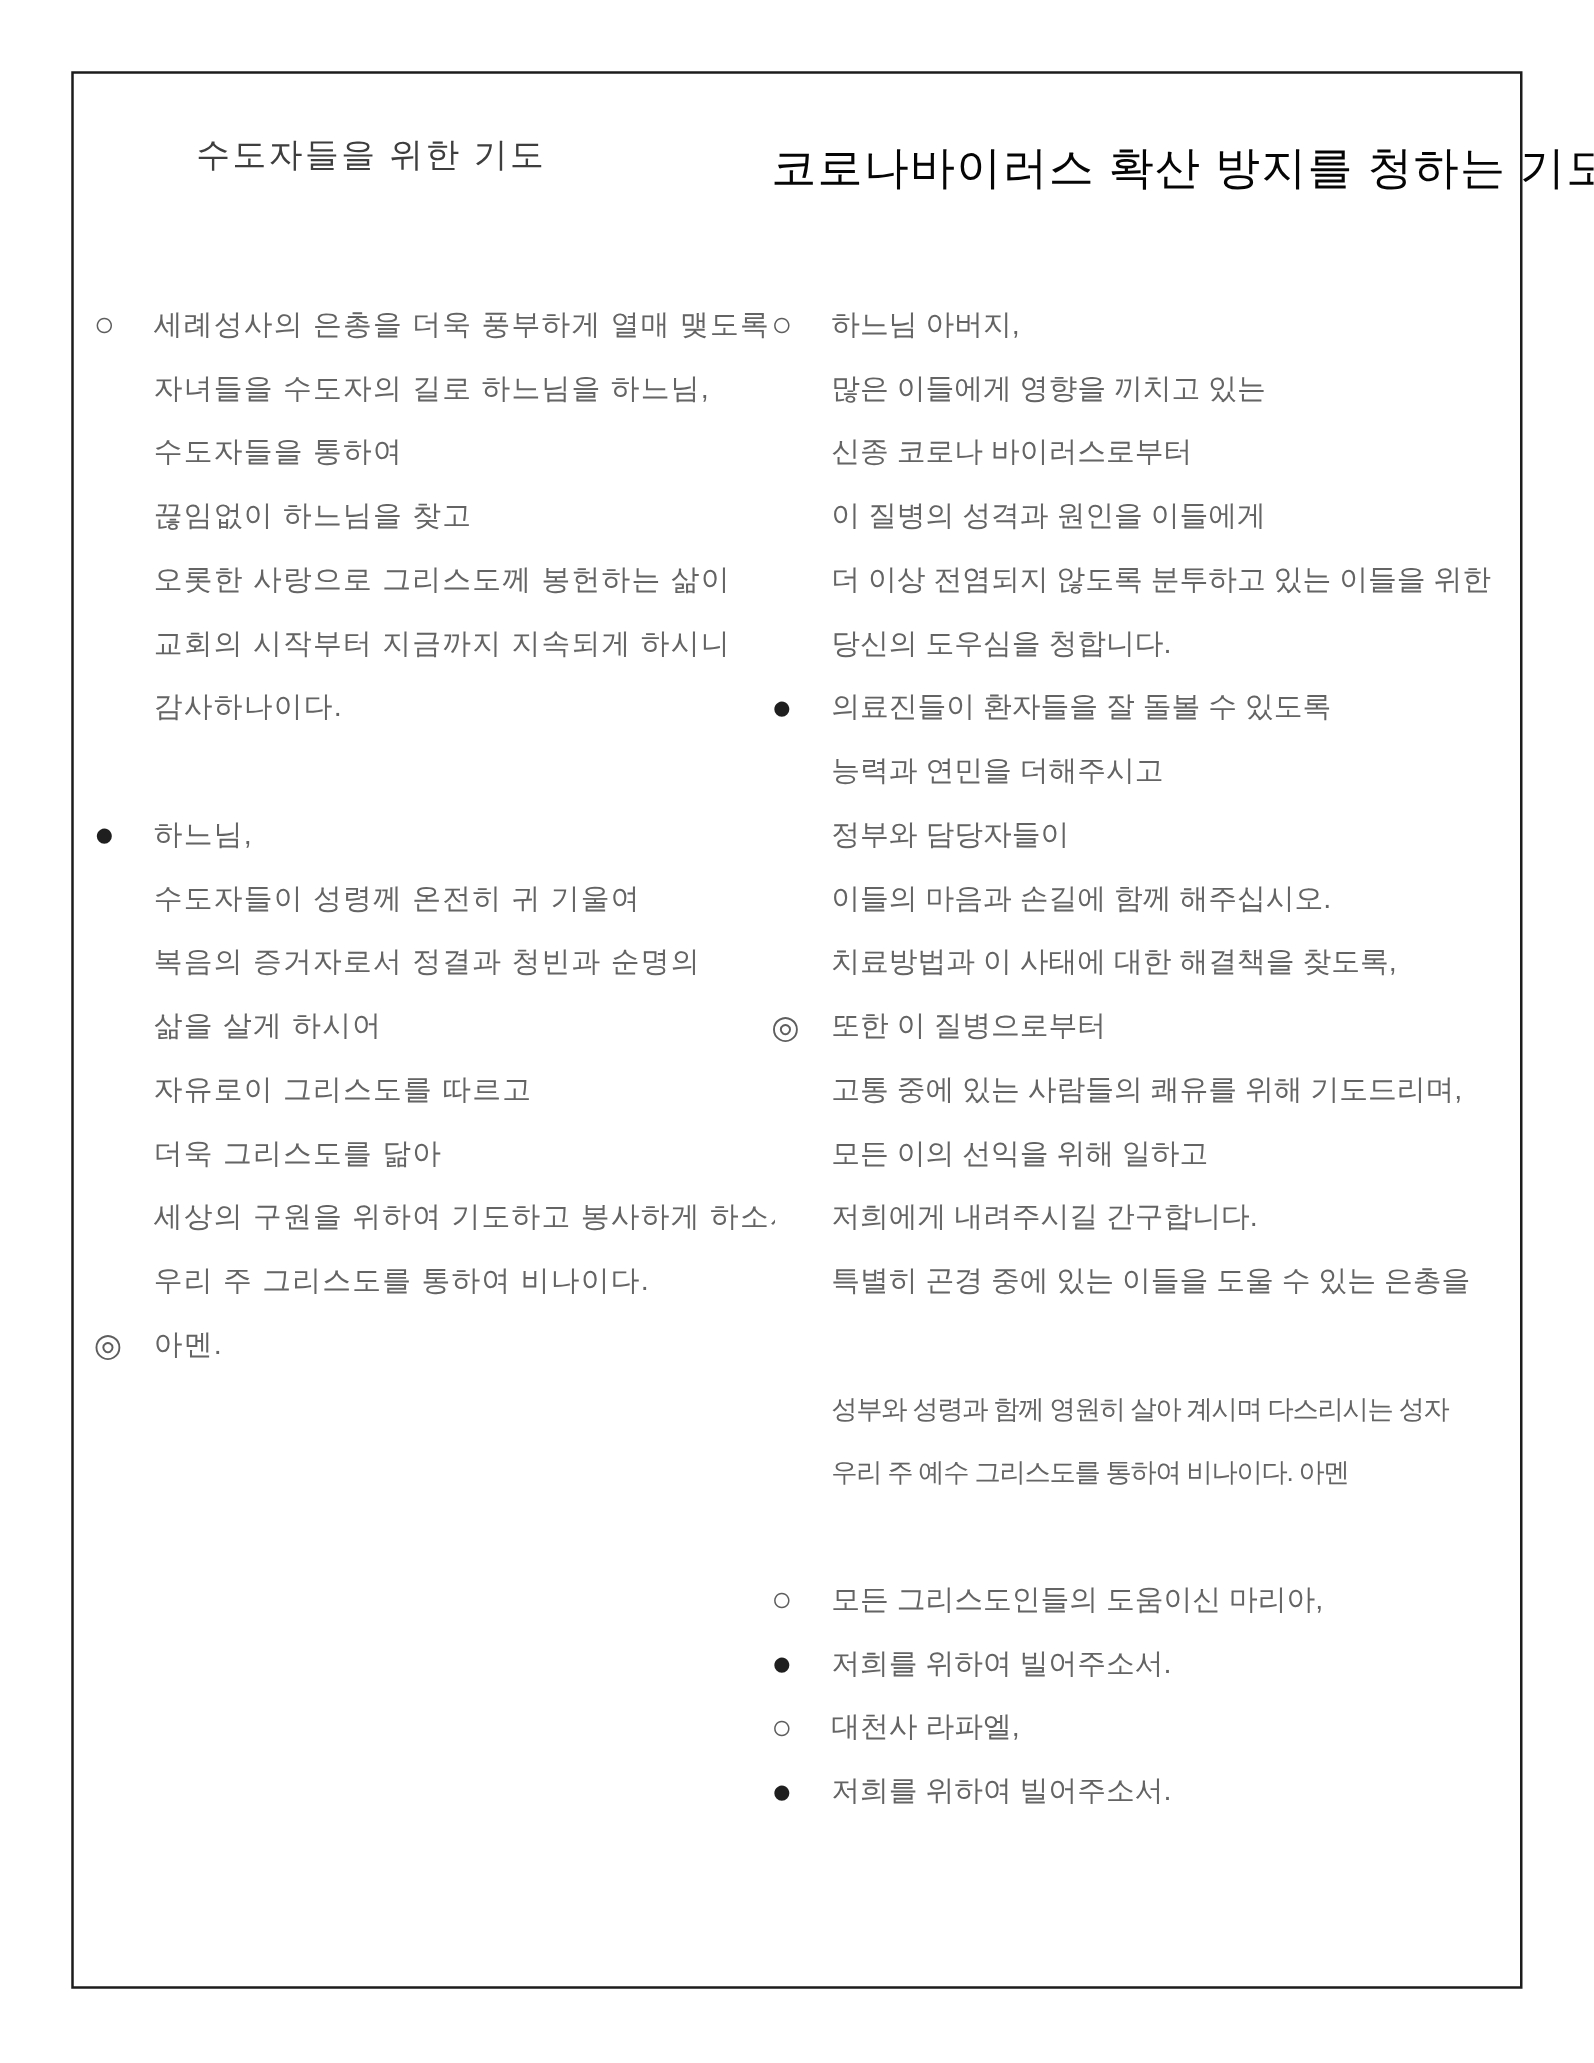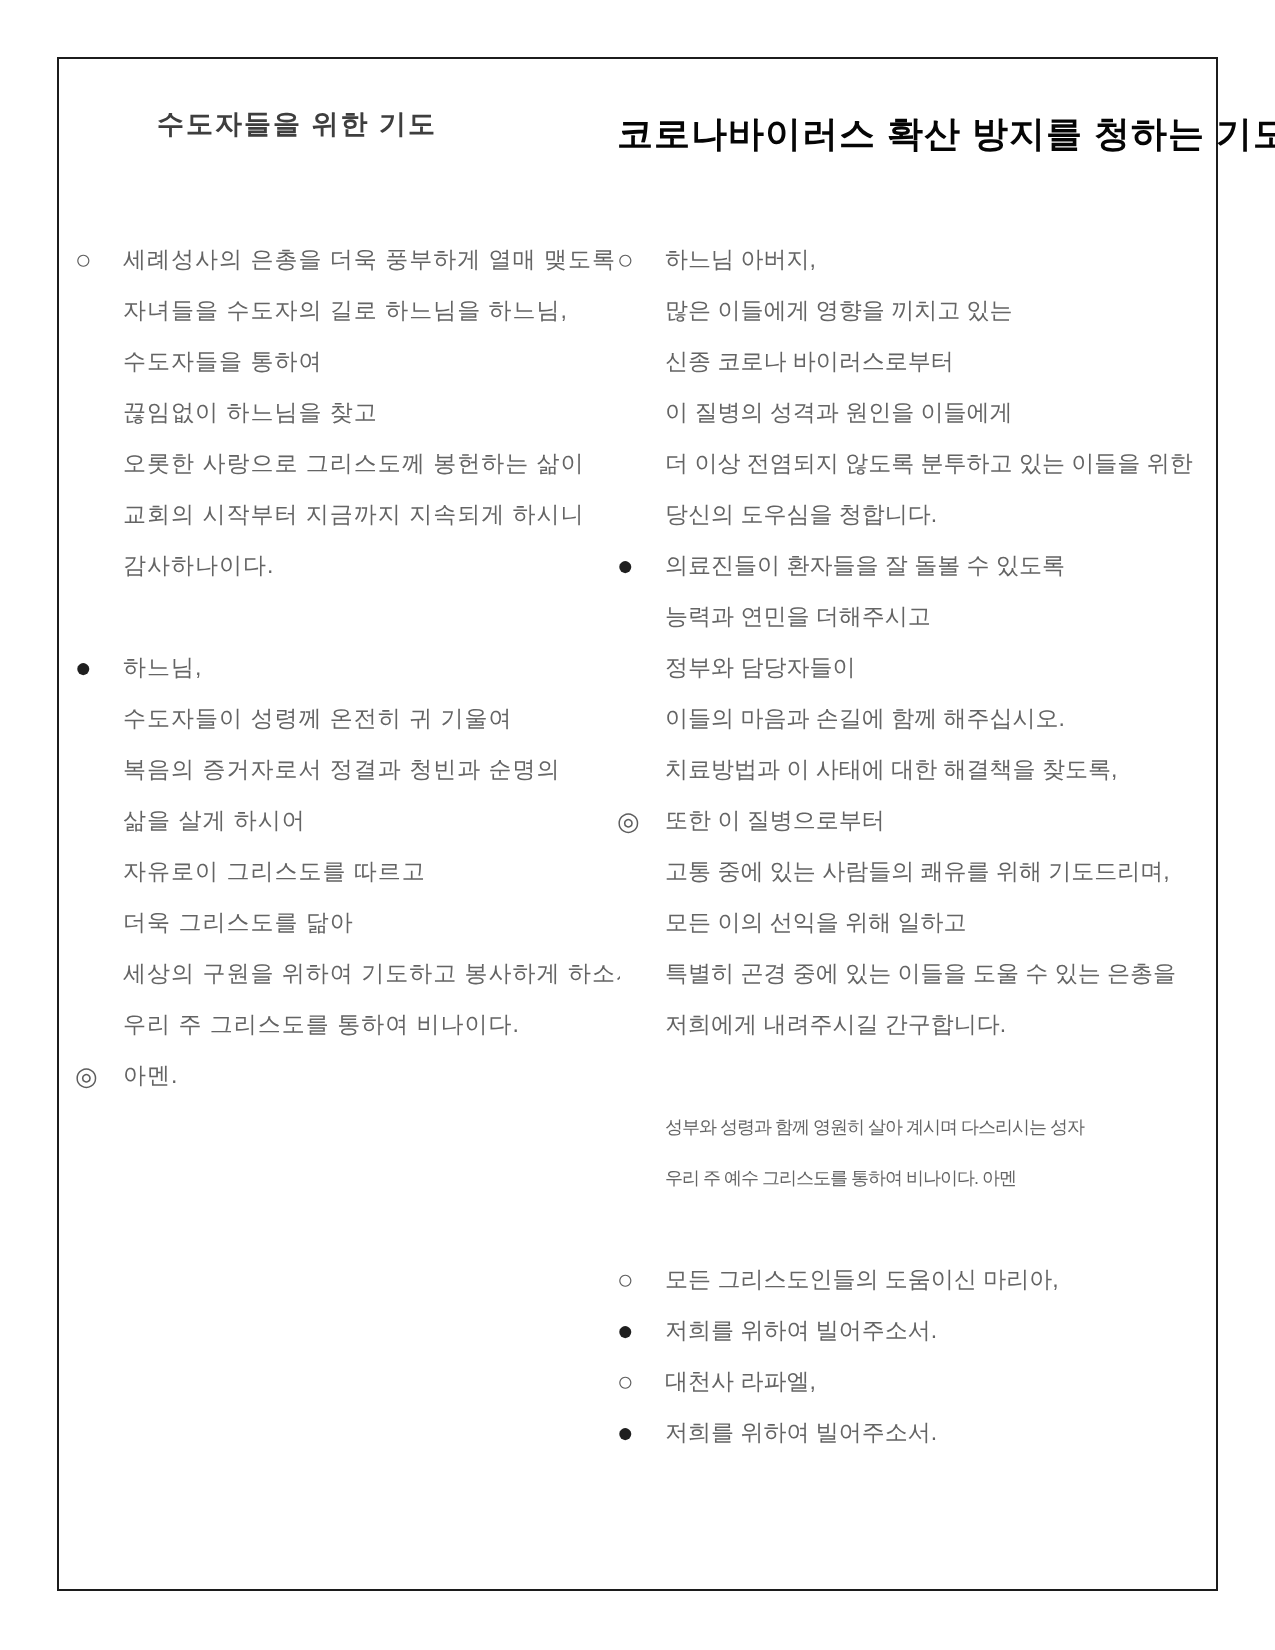--- a/index.html
+++ b/index.html
@@ -19,21 +19,21 @@
     position: absolute;
     left: 57px;
     top: 57px;
     width: 1161px;
     height: 1534px;
     border: 2px solid #1c1c1c;
     box-sizing: border-box;
   }
   .prayer-title {
     position: absolute;
-    font-weight: bold;
+    font-weight: normal;
     text-align: center;
     white-space: nowrap;
   }
   #left-title {
     left: 57px;
     top: 106px;
     width: 480px;
     font-size: 27px;
     color: #3e3e3e;
     letter-spacing: 2px;
@@ -73,21 +73,21 @@
     flex: 0 0 48px;
     width: 48px;
     font-size: 28px;
     line-height: 1;
     color: #5e5e5e;
   }
   .line .marker.m-filled { color: #1f1f1f; }
   .line .marker.m-double { font-size: 26px; }
   .line .text { display: inline-block; }
   .line.condensed .text {
-    font-size: 18px;
+    font-size: 21px;
     letter-spacing: -1px;
   }
   .line.blank {  }
 </style>
 </head>
 <body>
 
 <div class="page">
   <div class="border-frame"></div>
 
@@ -215,25 +215,25 @@
       <div class="line">
         <span class="marker"></span>
         <span class="text">고통 중에 있는 사람들의 쾌유를 위해 기도드리며,</span>
       </div>
       <div class="line">
         <span class="marker"></span>
         <span class="text">모든 이의 선익을 위해 일하고</span>
       </div>
       <div class="line">
         <span class="marker"></span>
+        <span class="text">저희에게 내려주시길 간구합니다.</span>
+      </div>
+      <div class="line">
+        <span class="marker"></span>
         <span class="text">특별히 곤경 중에 있는 이들을 도울 수 있는 은총을</span>
-      </div>
-      <div class="line">
-        <span class="marker"></span>
-        <span class="text">저희에게 내려주시길 간구합니다.</span>
       </div>
       <div class="line blank"></div>
       <div class="line condensed">
         <span class="marker"></span>
         <span class="text">성부와 성령과 함께 영원히 살아 계시며 다스리시는 성자</span>
       </div>
       <div class="line condensed">
         <span class="marker"></span>
         <span class="text">우리 주 예수 그리스도를 통하여 비나이다. 아멘</span>
       </div>

